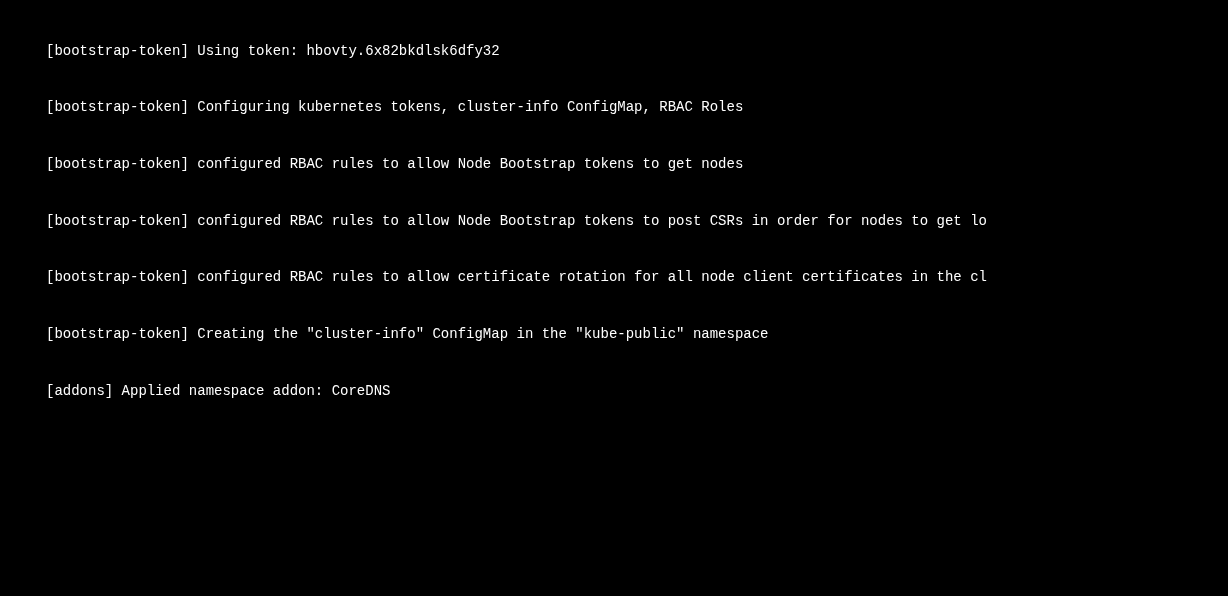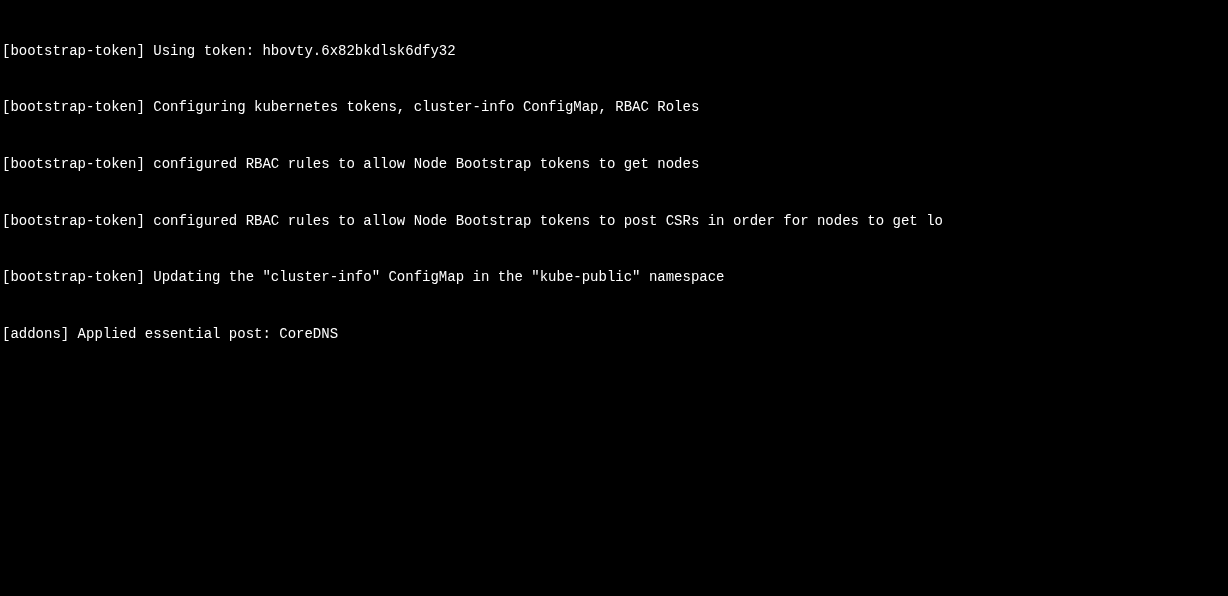--- a/index.html
+++ b/index.html
@@ -17,32 +17,34 @@
       height: 596px;
       overflow: hidden;
       padding: 4px 2px;
       position: relative;
     }
     .terminal {
       white-space: pre;
     }
     .line {
       display: block;
+      margin-left: 44px;
     }
   </style>
 </head>
 <body>
 
 <div class="terminal">
   <span class="line">[bootstrap-token] Using token: hbovty.6x82bkdlsk6dfy32</span>
   <span class="line">[bootstrap-token] Configuring kubernetes tokens, cluster-info ConfigMap, RBAC Roles</span>
   <span class="line">[bootstrap-token] configured RBAC rules to allow Node Bootstrap tokens to get nodes</span>
   <span class="line">[bootstrap-token] configured RBAC rules to allow Node Bootstrap tokens to post CSRs in order for nodes to get lo</span>
-  <span class="line">[bootstrap-token] Updating the "cluster-info" ConfigMap in the "kube-public" namespace</span>
-  <span class="line">[addons] Applied essential post: CoreDNS</span>
+  <span class="line">[bootstrap-token] configured RBAC rules to allow certificate rotation for all node client certificates in the cl</span>
+  <span class="line">[bootstrap-token] Creating the "cluster-info" ConfigMap in the "kube-public" namespace</span>
+  <span class="line">[addons] Applied namespace addon: CoreDNS</span>
 
   
 
   
 
   
 
   
 
   

